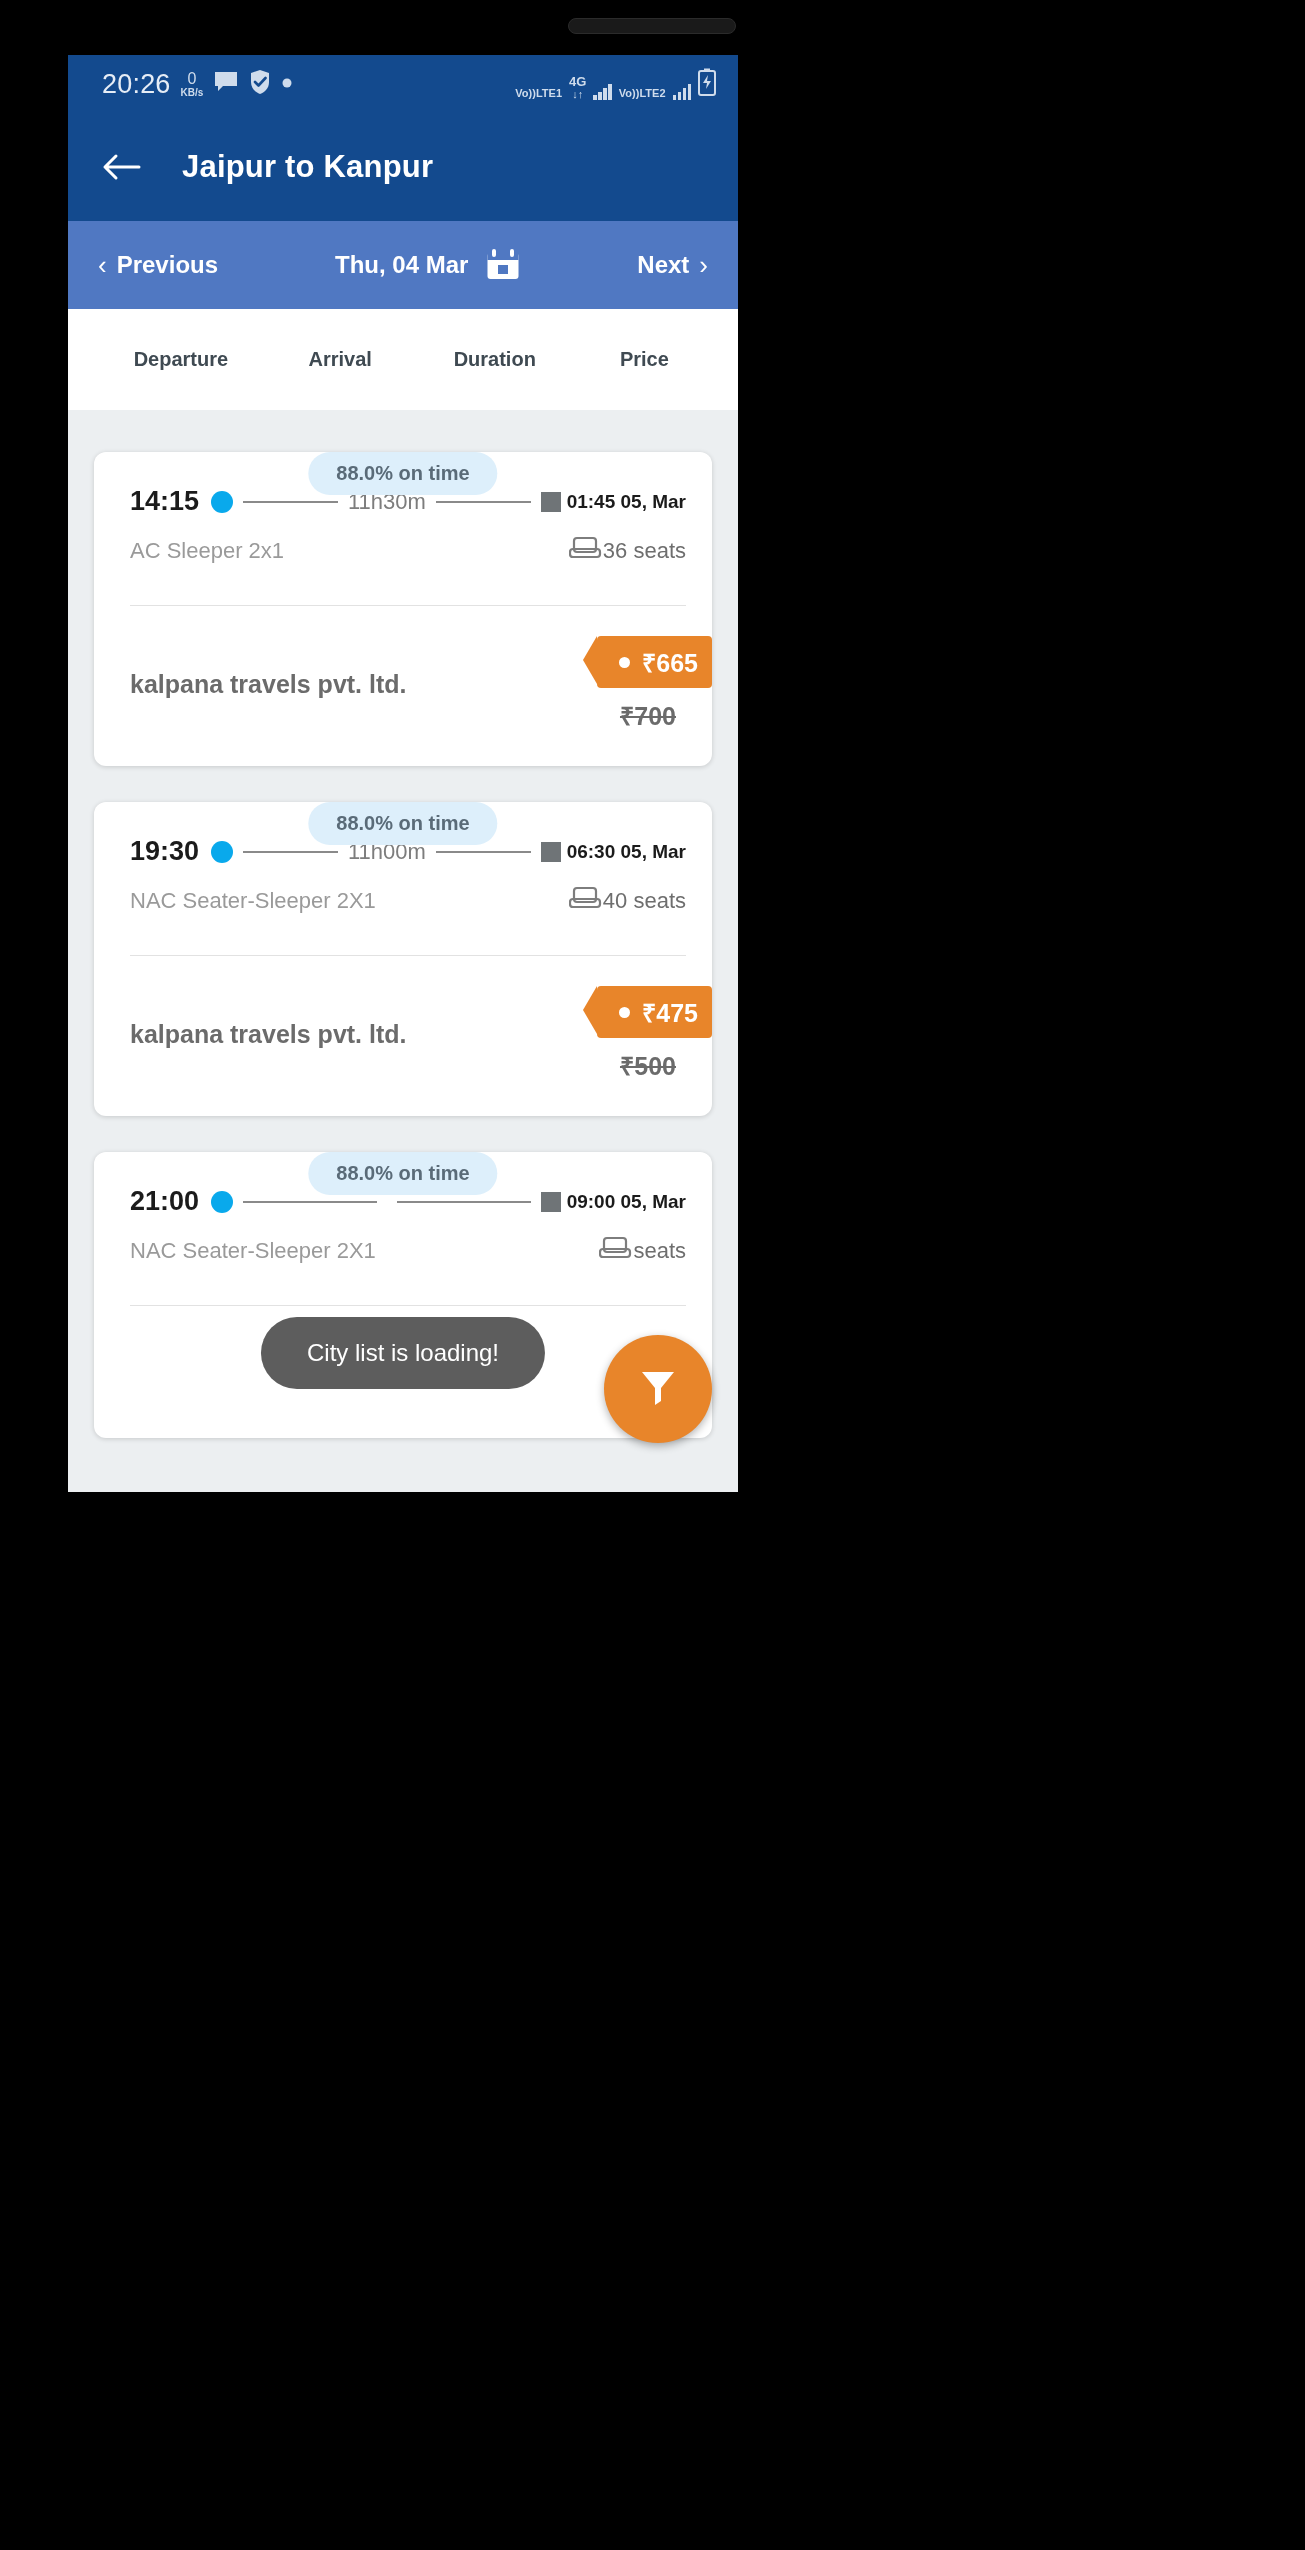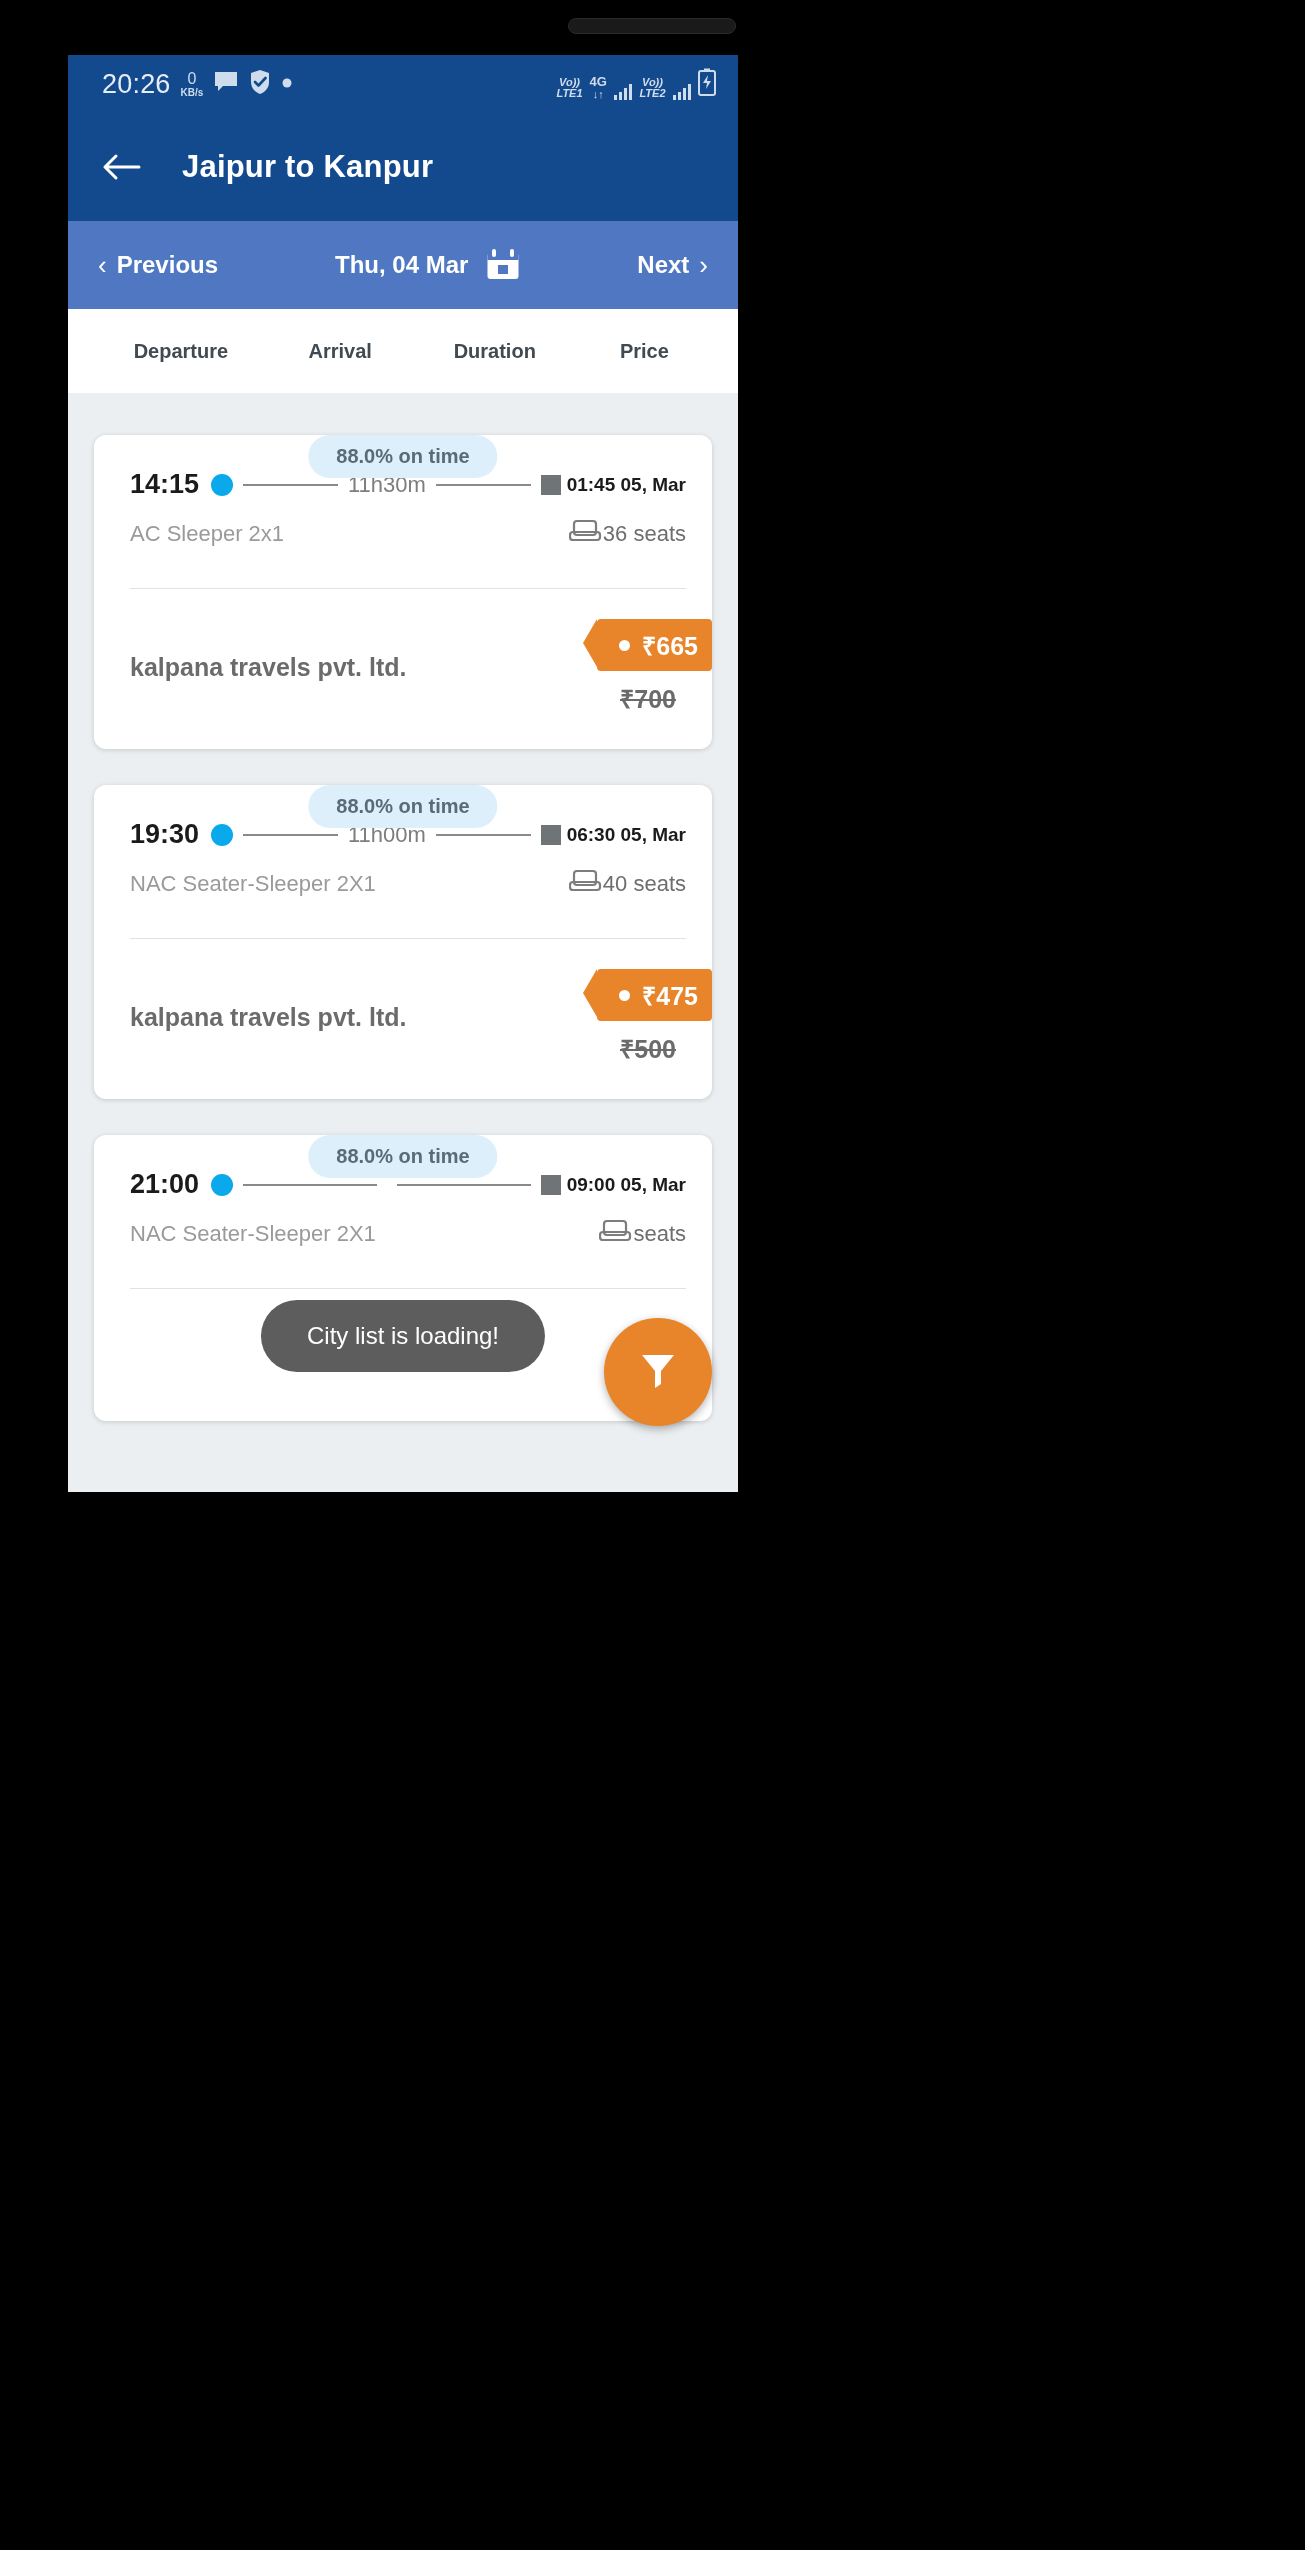--- a/index.html
+++ b/index.html
@@ -54,22 +54,22 @@
   }
   #net-speed .num { font-size: 16px; font-weight: 500; }
   #net-speed .unit { font-size: 10px; font-weight: 700; margin-top: 1px; }
   .sb-icon { display: inline-block; }
   #status-right {
     margin-left: auto;
     display: flex; align-items: flex-end; gap: 7px;
   }
   .sim-group { display: flex; align-items: flex-end; gap: 4px; }
   .sim-labels {
-    display: flex; flex-direction: column; align-items: center;
-    line-height: 1.05; color: #cfdcec; font-style: italic;
+    display: flex; flex-direction: row; align-items: center;
+    line-height: 1.05; color: #cfdcec;
   }
   .sim-labels .top { font-size: 11px; font-weight: 600; }
   .sim-labels .bot { font-size: 11px; font-weight: 600; }
   .bars { display: flex; align-items: flex-end; gap: 1.5px; height: 17px; }
   .bars i { display: block; width: 3.5px; background: #cfdcec; }
   .bars i:nth-child(1) { height: 5px; }
   .bars i:nth-child(2) { height: 8px; }
   .bars i:nth-child(3) { height: 12px; }
   .bars i:nth-child(4) { height: 16px; }
   #four-g {
@@ -116,21 +116,21 @@
   .chev { font-size: 26px; font-weight: 400; line-height: 1; }
   #date-center {
     margin: 0 auto;
     display: flex; align-items: center; gap: 18px;
   }
   #date-label { font-size: 24px; font-weight: 700; color: #fff; }
   #calendar-icon { width: 34px; height: 32px; cursor: pointer; }
 
   
   #col-header {
-    height: 84px;
+    height: 101px;
     background: #ffffff;
     display: flex; align-items: center;
     padding: 0 26px;
     color: #3f4a52;
     font-size: 20px;
     font-weight: 700;
   }
   #col-header .c { text-align: center; }
   #col-header .c1 { width: 180px; }
   #col-header .c2 { width: 150px; }

